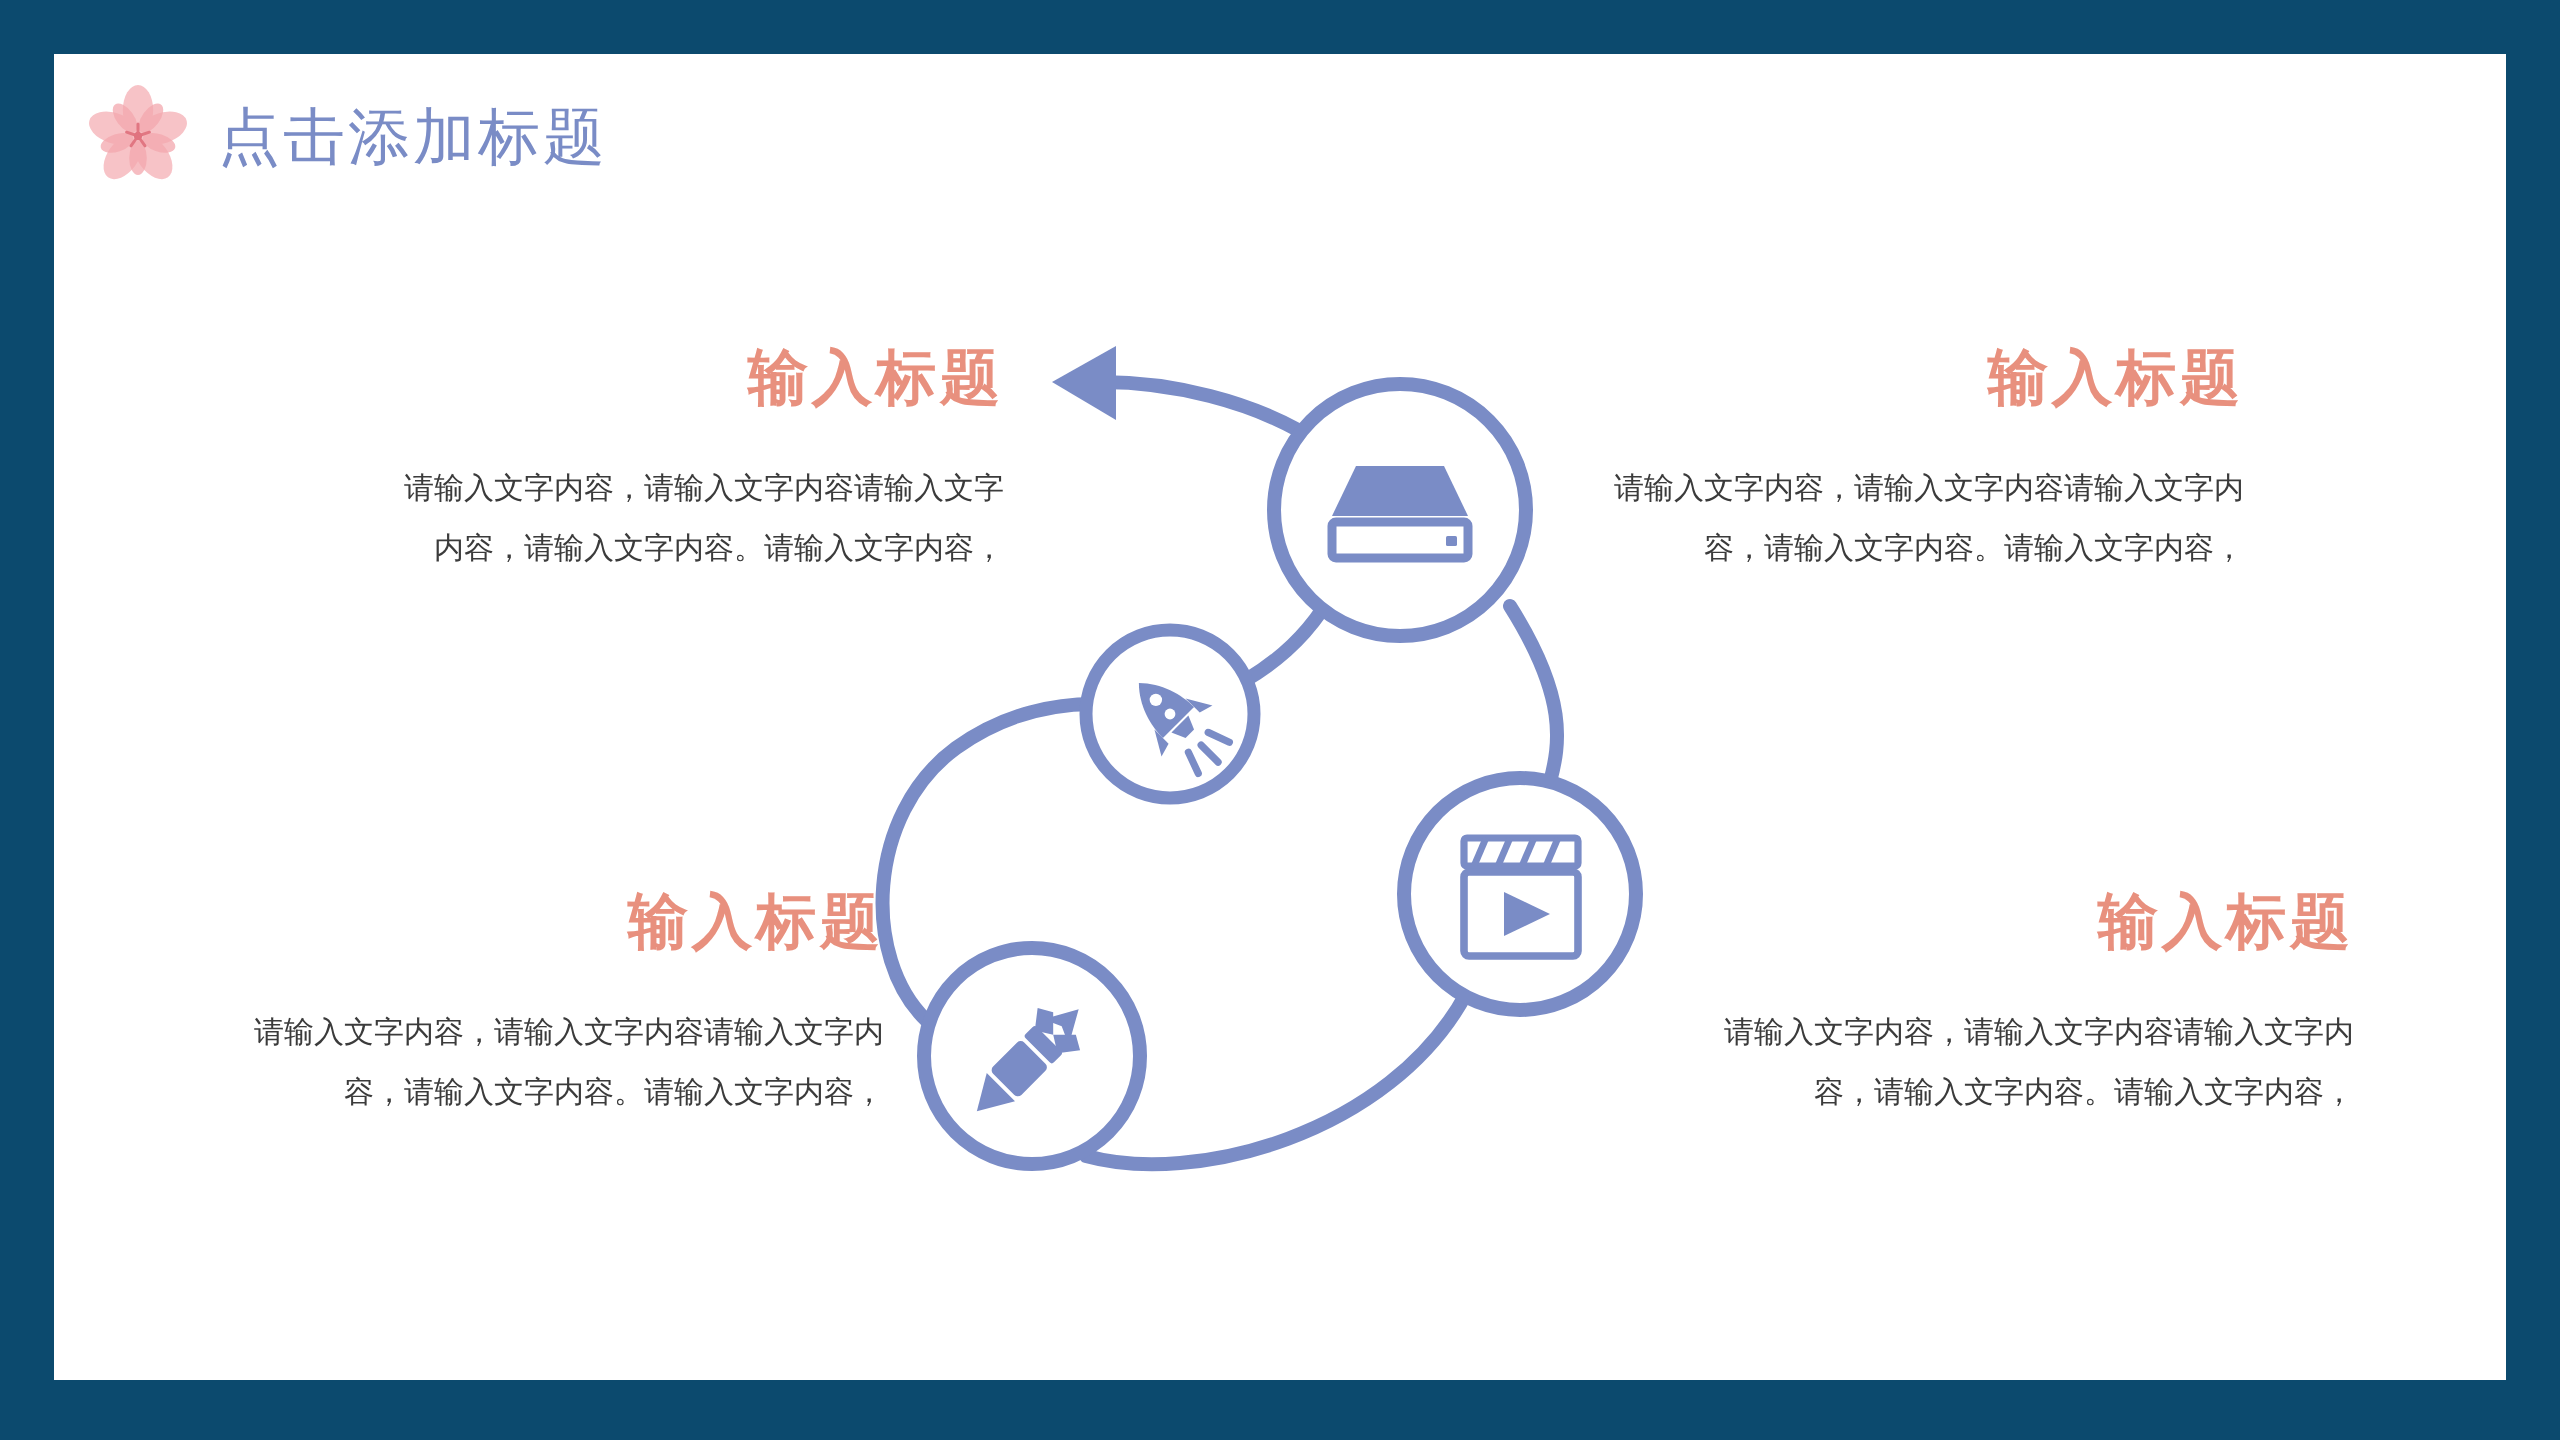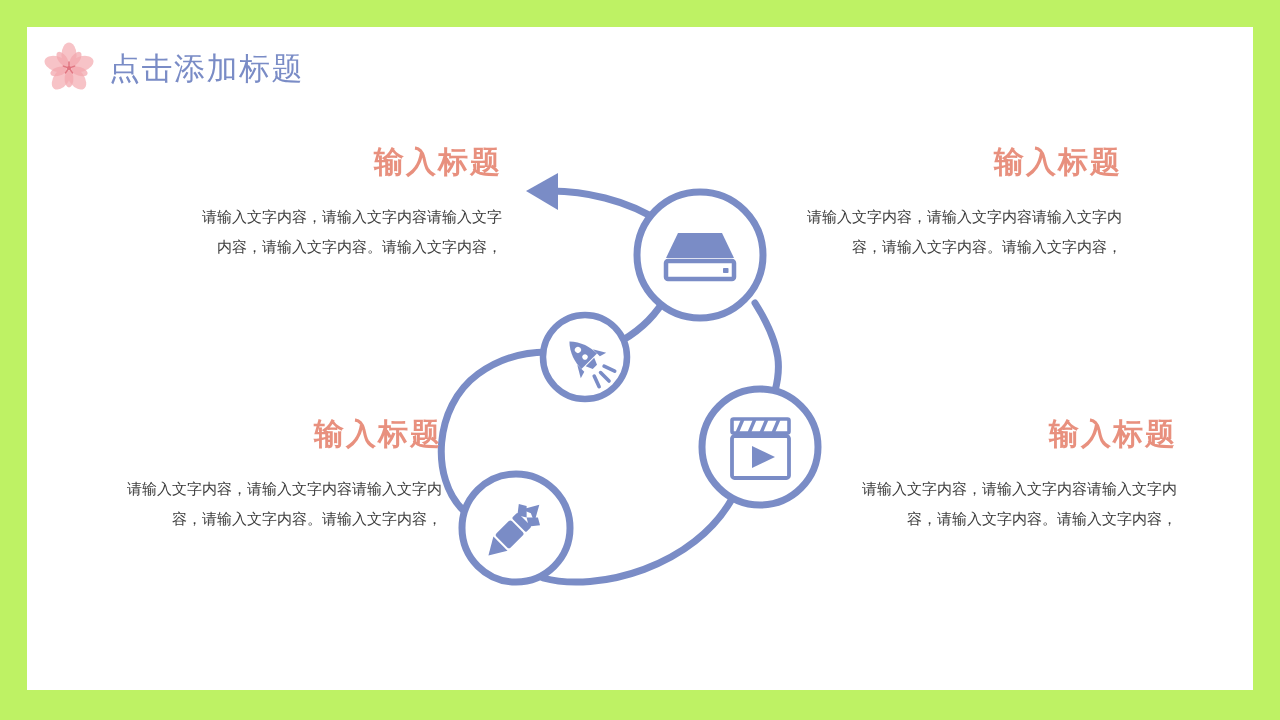--- a/index.html
+++ b/index.html
@@ -11,21 +11,21 @@
     height: 720px;
     overflow: hidden;
     background: #7a8cc6;
     font-family: "Liberation Sans", sans-serif;
   }
 
   #slide {
     position: relative;
     width: 1280px;
     height: 720px;
-    background: #bef264;
+    background: #0c4a6e;
   }
 
   
   #sheet {
     position: absolute;
     left: 27px;
     top: 27px;
     width: 1226px;
     height: 663px;
     background: #ffffff;
@@ -86,21 +86,21 @@
     white-space: nowrap;
   }
   .block-body {
     font-size: 15px;
     line-height: 2.0;
     color: #3b3b3b;
     margin: 0;
     font-family: "Liberation Serif", "DejaVu Serif", serif;
   }
 
-  .align-right { text-align: right; }
+  .align-right { text-align: right; margin-top: 28px; }
 
   
   #block-tl { left: 145px;  top: 118px; }
   #block-tl .block-title { margin-left: 28px; }
   #block-tl .block-body  { padding-left: 28px; }
 
   #block-tr { left: 765px;  top: 118px; }
 
   #block-bl { left: 85px;   top: 390px; }
 

